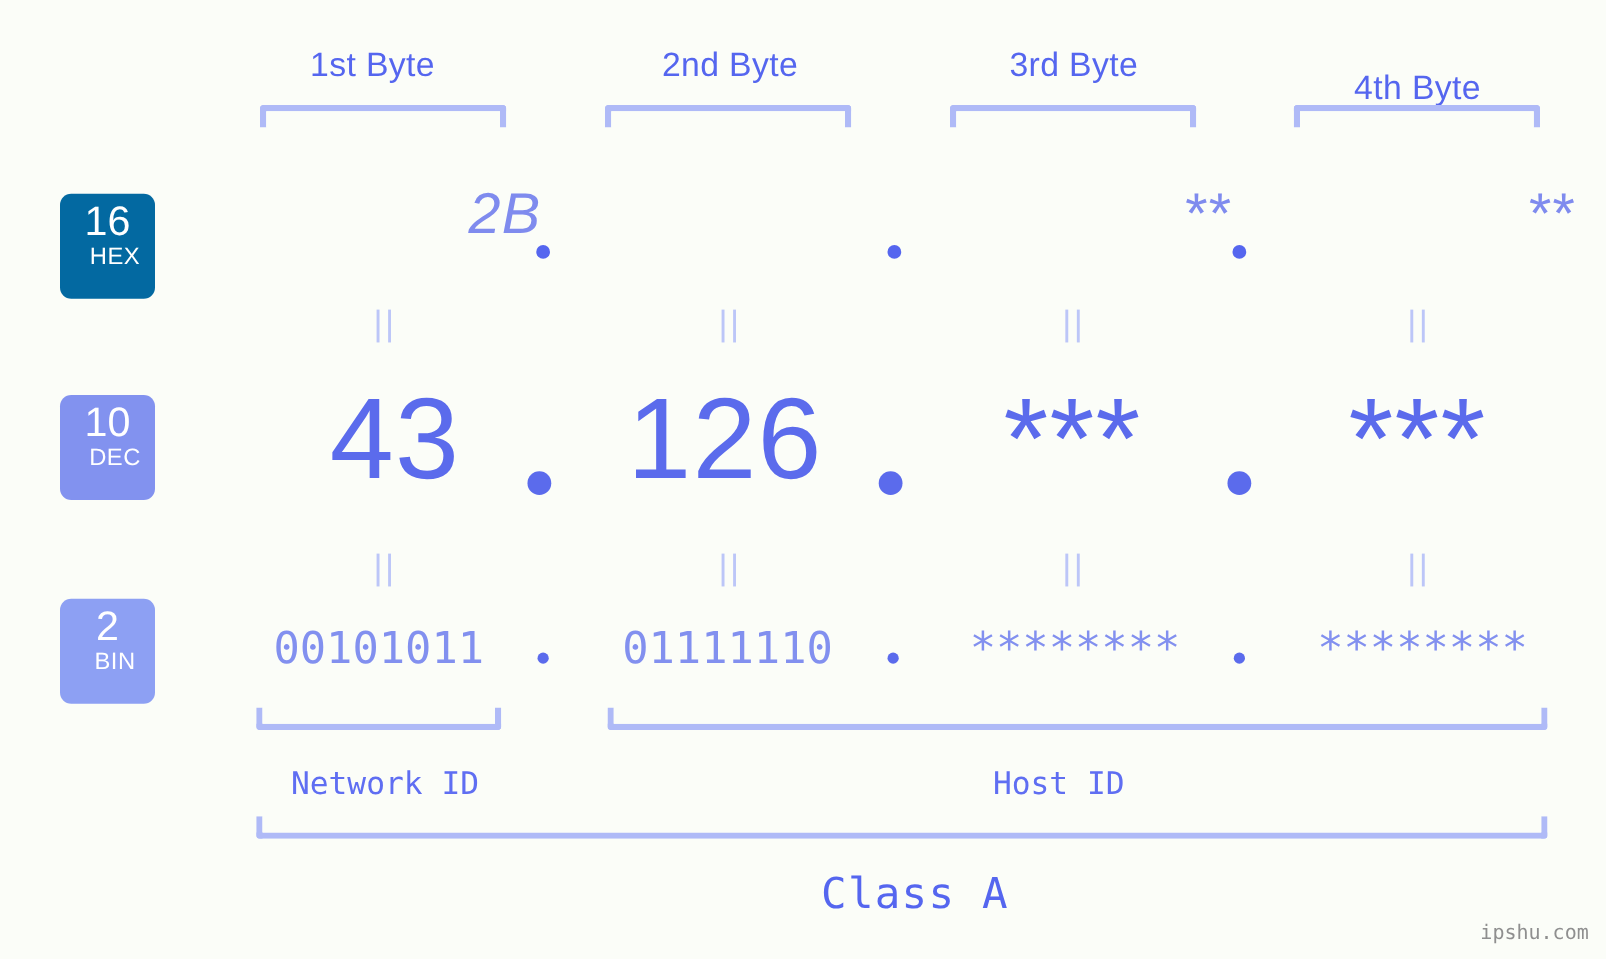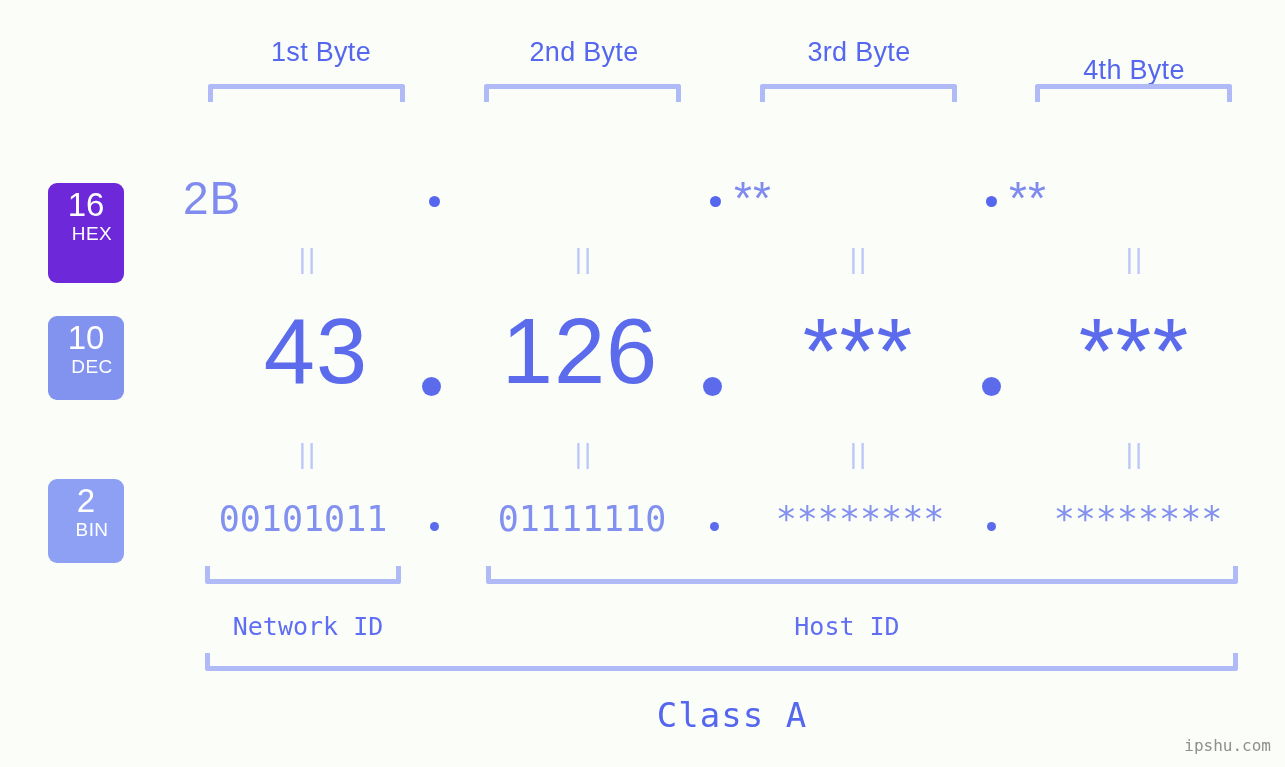--- a/index.html
+++ b/index.html
@@ -73,36 +73,37 @@
     font-weight: 400;
   }
   .badge .nm {
     display: block;
     font-size: 19px;
     line-height: 22px;
     font-weight: 400;
     letter-spacing: 0.4px;
     padding-left: 12px;
   }
-  #badge-hex { top: 155px; height: 100px; background: #6d28d9; margin-top: 28px; }
+  #badge-hex { top: 155px; height: 84px; background: #0369a1; }
   #badge-dec { top: 316px; height: 84px; background: #8292ef; }
   #badge-bin { top: 479px; height: 84px; background: #8da0f3; }
 
   
   .hex-val {
     position: absolute;
-    top: 168px;
+    top: 140px;
     height: 60px;
     line-height: 60px;
-    text-align: left;
+    text-align: right;
     font-size: 46px;
     color: #7f8bee;
     font-family: "Liberation Sans", sans-serif;
     letter-spacing: 1px;
     white-space: nowrap;
+    font-style: italic;
   }
   .hex-dot {
     position: absolute;
     top: 196px;
     width: 11px;
     height: 11px;
     border-radius: 50%;
     background: #5566ef;
   }
 
@@ -195,21 +196,21 @@
     font-family: "DejaVu Sans Mono", monospace;
     letter-spacing: 0px;
     margin-top: 24px;
   }
 </style>
 </head>
 <body>
 
 <div id="stage">
 
-  <div class="byte-label" style="left:196px;width:250px;">1st Byte</div>
+  <div class="byte-label" style="left:173px;width:250px;">1st Byte</div>
   <div class="byte-label" style="left:459px;width:250px;">2nd Byte</div>
   <div class="byte-label" style="left:734px;width:250px;">3rd Byte</div>
   <div class="byte-label" style="left:1009px;width:250px;margin-top:18px;">4th Byte</div>
 
   <div class="bracket-top" style="left:208px;top:84px;width:197px;"></div>
   <div class="bracket-top" style="left:484px;top:84px;width:197px;"></div>
   <div class="bracket-top" style="left:760px;top:84px;width:197px;"></div>
   <div class="bracket-top" style="left:1035px;top:84px;width:197px;"></div>
 
   <div class="badge" id="badge-hex">

